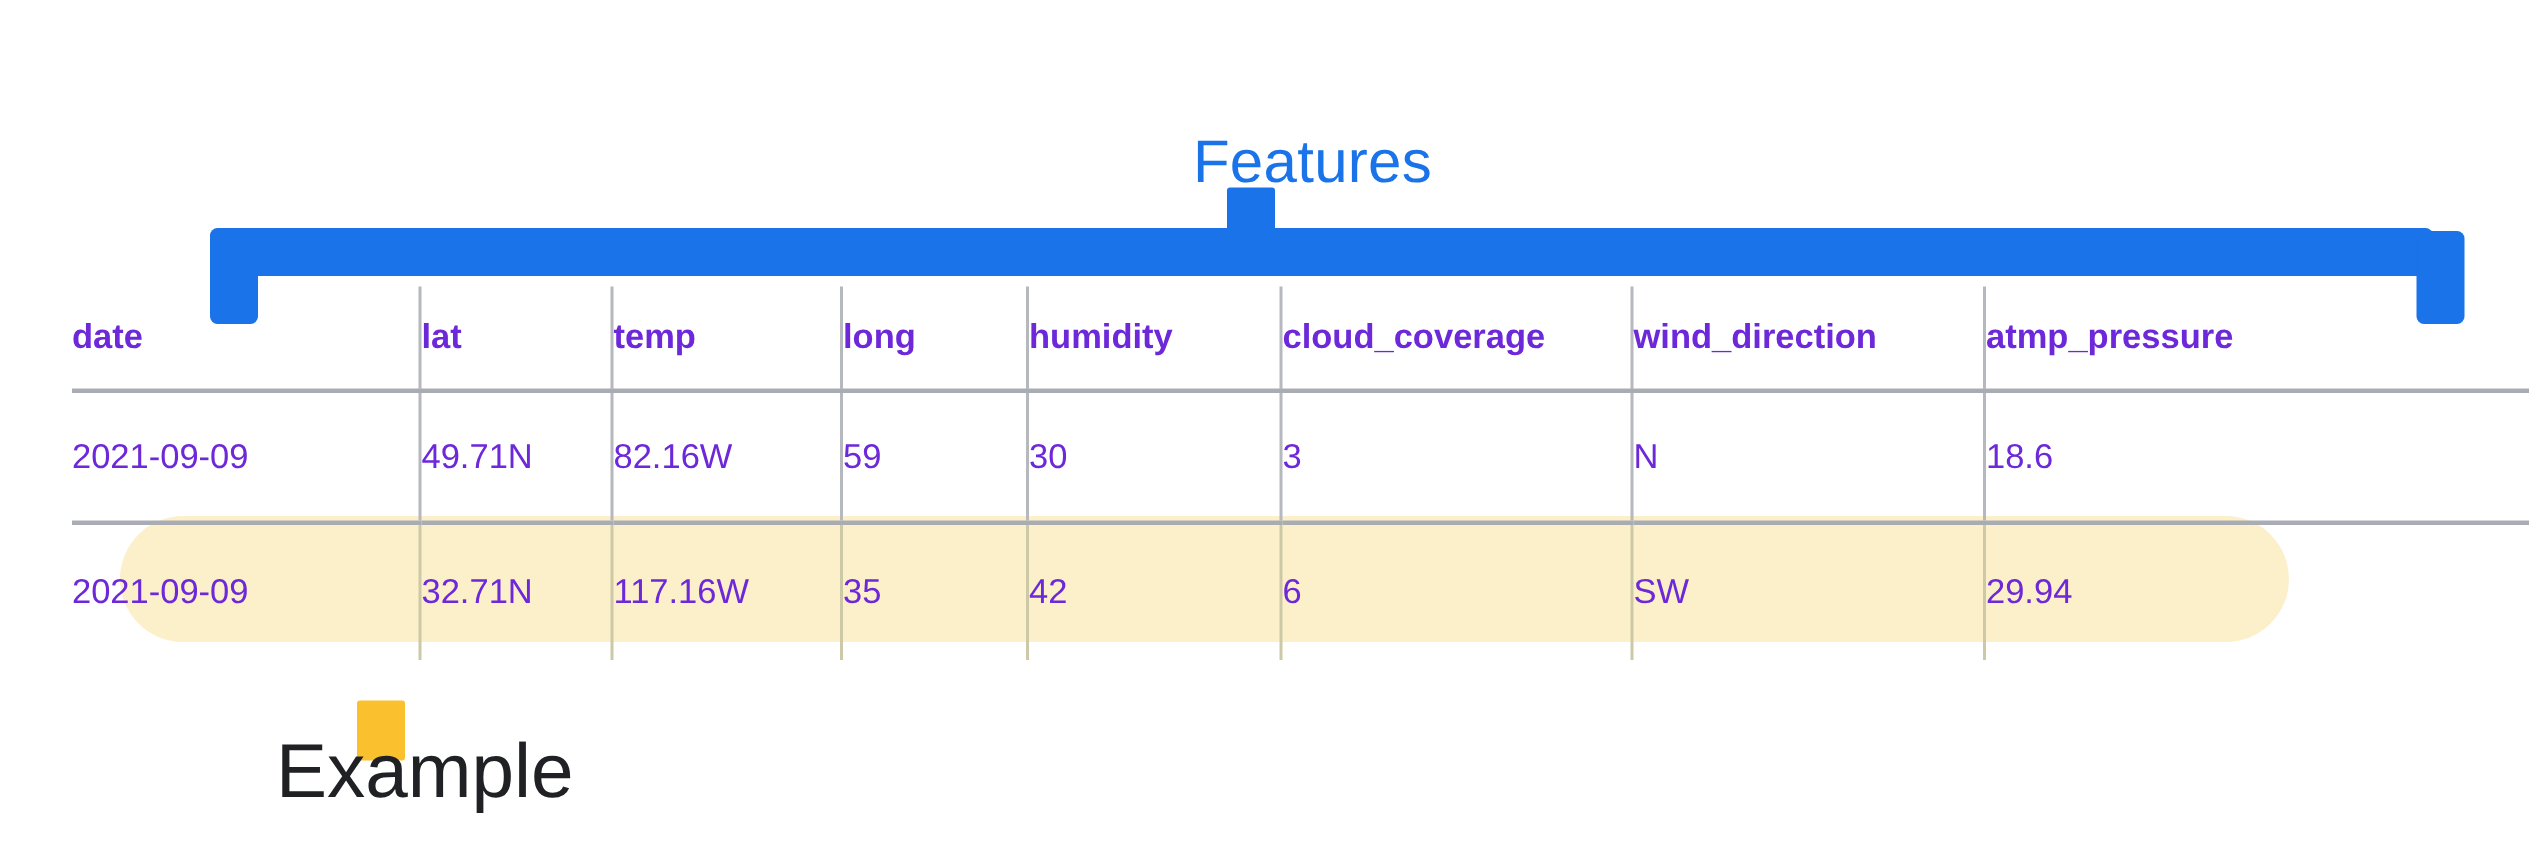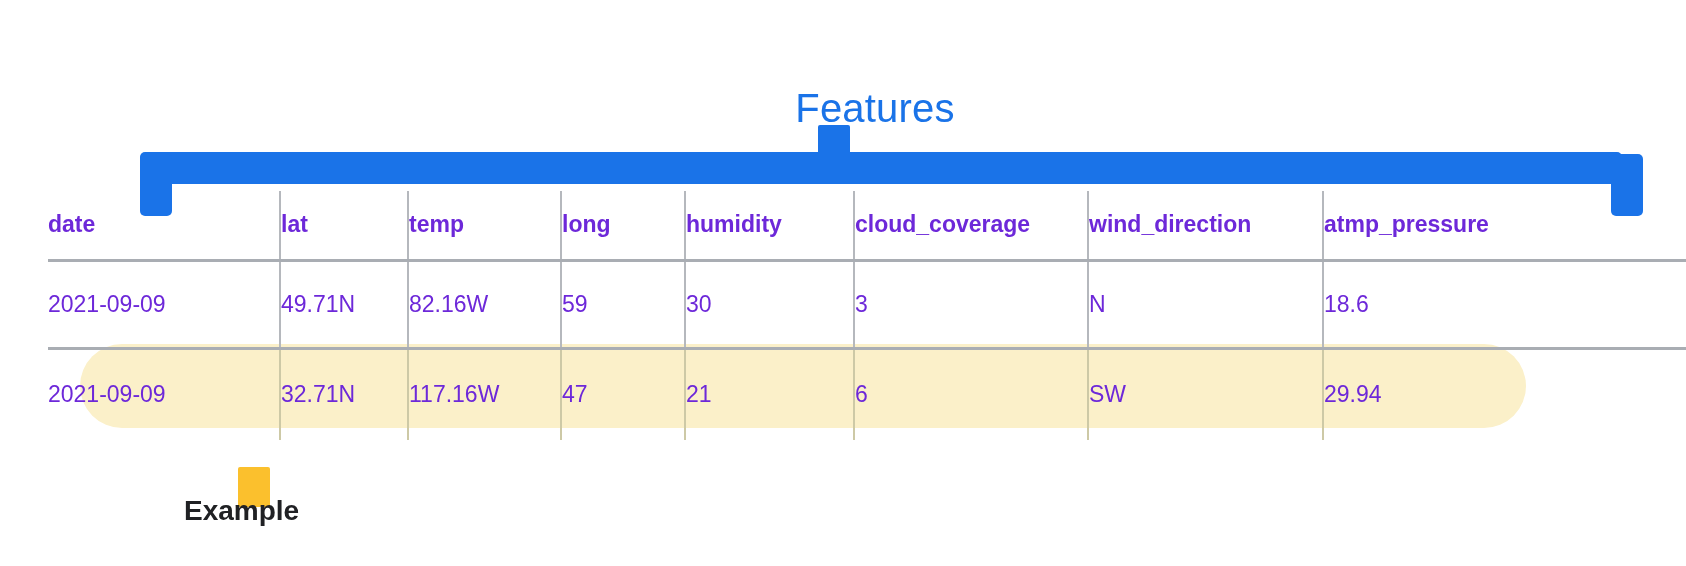--- a/index.html
+++ b/index.html
@@ -149,25 +149,24 @@
     height: 40px;
     background: #fbc02d;
     border-radius: 2px;
   }
 
   .example-label {
     position: absolute;
     left: 136px;
     top: 436px;
     font-family: "Liberation Sans", sans-serif;
-    font-size: 28px;
-    font-weight: 700;
+    font-size: 51px;
+    font-weight: 400;
     color: #202124;
     white-space: nowrap;
-    margin-top: 11px;
   }
 </style>
 </head>
 <body>
 
 <div id="stage">
 
   <div class="features-label">Features</div>
 
   <div class="features-stem"></div>
@@ -210,22 +209,22 @@
           <td>59</td>
           <td>30</td>
           <td>3</td>
           <td>N</td>
           <td>18.6</td>
         </tr>
         <tr class="row-highlight">
           <td>2021-09-09</td>
           <td>32.71N</td>
           <td>117.16W</td>
-          <td>47</td>
-          <td>21</td>
+          <td>35</td>
+          <td>42</td>
           <td>6</td>
           <td>SW</td>
           <td>29.94</td>
         </tr>
       </tbody>
     </table>
   </div>
 
   <div class="example-stem"></div>
   <div class="example-label">Example</div>

